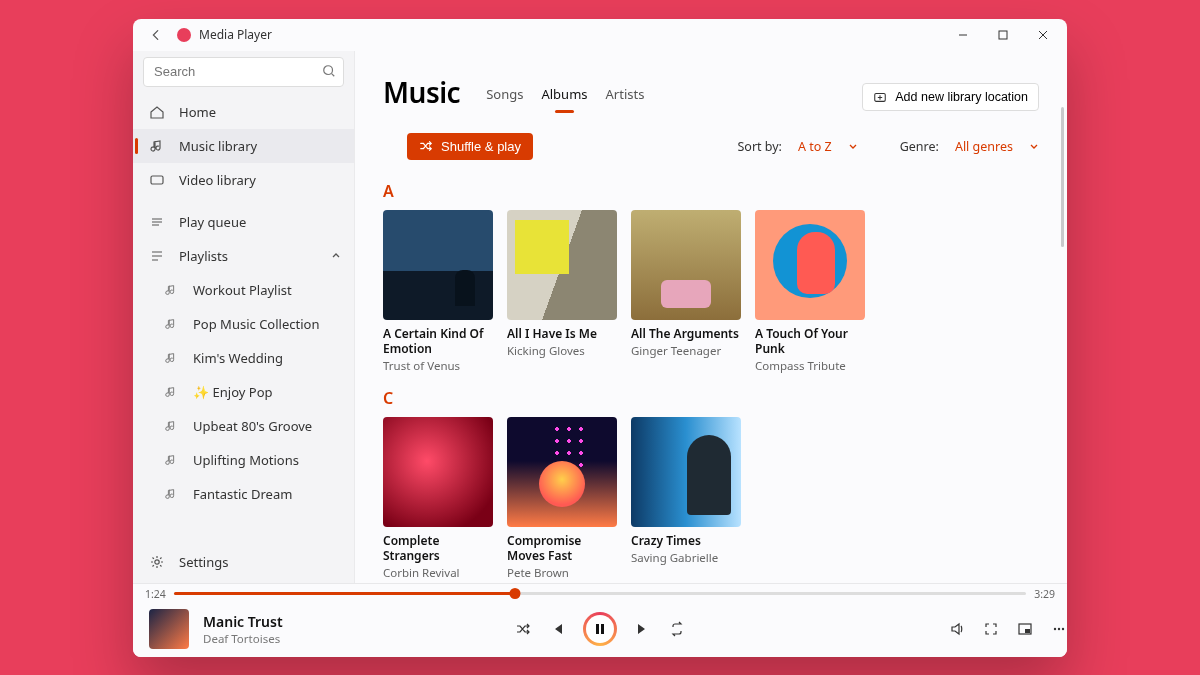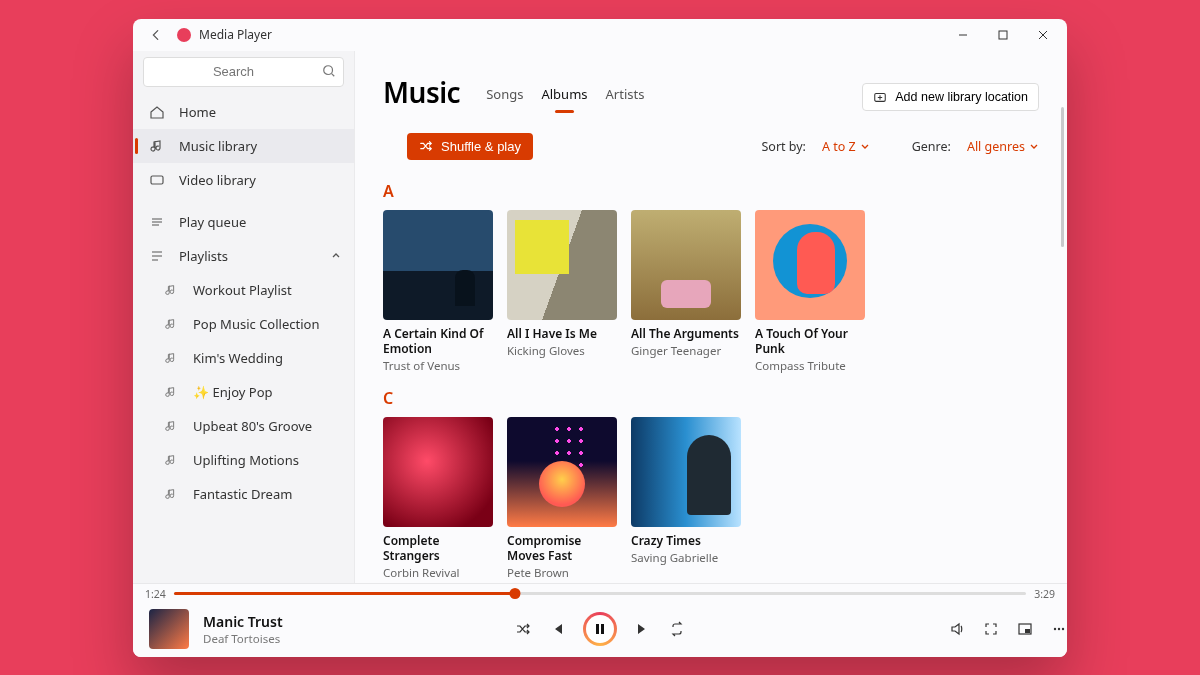--- a/index.html
+++ b/index.html
@@ -29,21 +29,21 @@
 .body { flex:1; display:flex; min-height:0; }
 .sidebar {
   width: 222px; background:#f4f4f6; border-right:1px solid #eaeaec;
   display:flex; flex-direction:column; padding: 4px 0;
 }
 .search {
   margin: 2px 10px 8px; position:relative;
 }
 .search input {
   width:100%; height:30px; border:1px solid #ddd; border-radius:4px;
-  padding: 0 30px 0 10px; font-size:13px; background:#fff;text-align:center;
+  padding: 0 30px 0 10px; font-size:13px; background:#fff;
 }
 .search .mag { position:absolute; right:8px; top:7px; color:#666; }
 .navitem {
   display:flex; align-items:center; height:34px; padding:0 12px 0 16px;
   font-size:13px; color:#333; gap:14px; cursor:pointer;
 }
 .navitem.sub { padding-left: 30px; font-size:13px; }
 .navitem.selected { background:#eaeaee; position:relative; }
 .navitem.selected::before {
   content:""; position:absolute; left:2px; top:9px; bottom:9px; width:3px;
@@ -67,21 +67,21 @@
 }
 .controls-row {
   padding: 18px 28px 6px; display:flex; align-items:center; gap:16px;
 }
 .shuffle-btn {
   background:#d83b01; color:#fff; border:none; border-radius:4px;
   font-size:13px; padding:6px 12px; display:flex; align-items:center; gap:8px; cursor:pointer;margin-left:24px;
 }
 .controls-row .spacer{flex:1;}
 .sortlabel { font-size:12.5px; color:#333; }
-.sortval { font-size:12.5px; color:#d83b01; display:inline-flex; align-items:center; gap:4px; cursor:pointer;}
+.sortval { font-size:12.5px; color:#d83b01; display:inline-flex; align-items:center; gap:16px; cursor:pointer;}
 .content { flex:1; overflow:auto; padding: 10px 28px 10px; }
 .letter { color:#d83b01; font-size:16px; font-weight:600; margin: 4px 0 8px; }
 .grid { display:flex; gap:14px; flex-wrap:wrap; margin-bottom:14px;}
 .card { width:110px; }
 .cover {
   width:110px; height:110px; border-radius:4px;
   display:flex; align-items:center; justify-content:center; overflow:hidden;
 }
 .ctitle { font-size:12px; font-weight:600; margin-top:6px; line-height:1.25; color:#111;}
 .cartist { font-size:11.5px; color:#666; margin-top:2px; }
@@ -276,20 +276,29 @@
           <div class="navitem sub">
             <span class="nav-icon">
               <svg width="14" height="14" viewBox="0 0 16 16">
                 <path d="M6 3v8a2 2 0 1 1-1-1.7V4l6-1v7a2 2 0 1 1-1-1.7" stroke="#777" fill="none" stroke-width="1.1"></path>
               </svg>
             </span>
             <span>Fantastic Dream</span>
           </div>
         </div>
 
+      <div class="bottom navitem">
+        <span class="nav-icon">
+            <svg width="16" height="16" viewBox="0 0 16 16">
+              <circle cx="8" cy="8" r="2.2" stroke="#555" fill="none" stroke-width="1.2"></circle>
+              <path d="M8 2v2M8 12v2M2 8h2M12 8h2M3.5 3.5l1.4 1.4M11.1 11.1l1.4 1.4M12.5 3.5l-1.4 1.4M4.9 11.1l-1.4 1.4" stroke="#555" stroke-width="1.2"></path>
+            </svg>
+          </span>
+        <span>Settings</span>
+      </div>
     </div>
 
     <div class="mainwrap">
       <div class="main">
         <div class="header">
           <h1>Music</h1>
           <div class="tabs" id="tabs">
               <span class="tab">Songs</span>
               <span class="tab active">Albums</span>
               <span class="tab">Artists</span>

